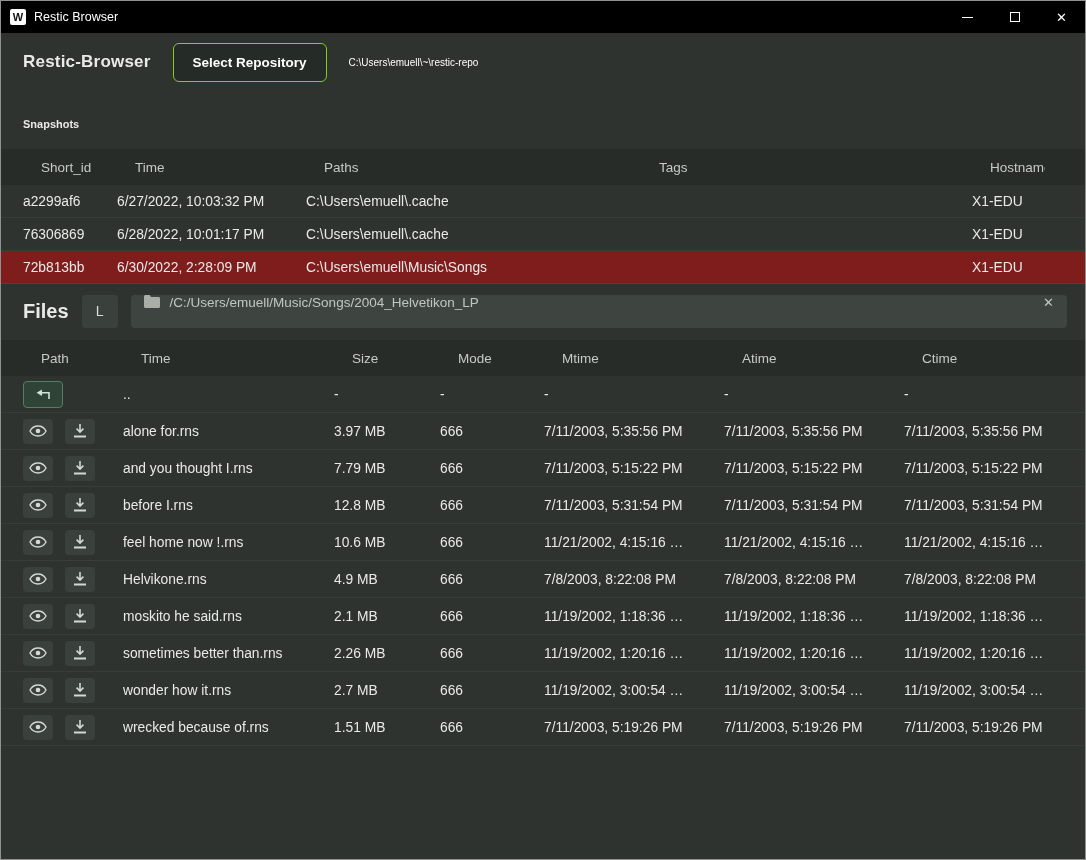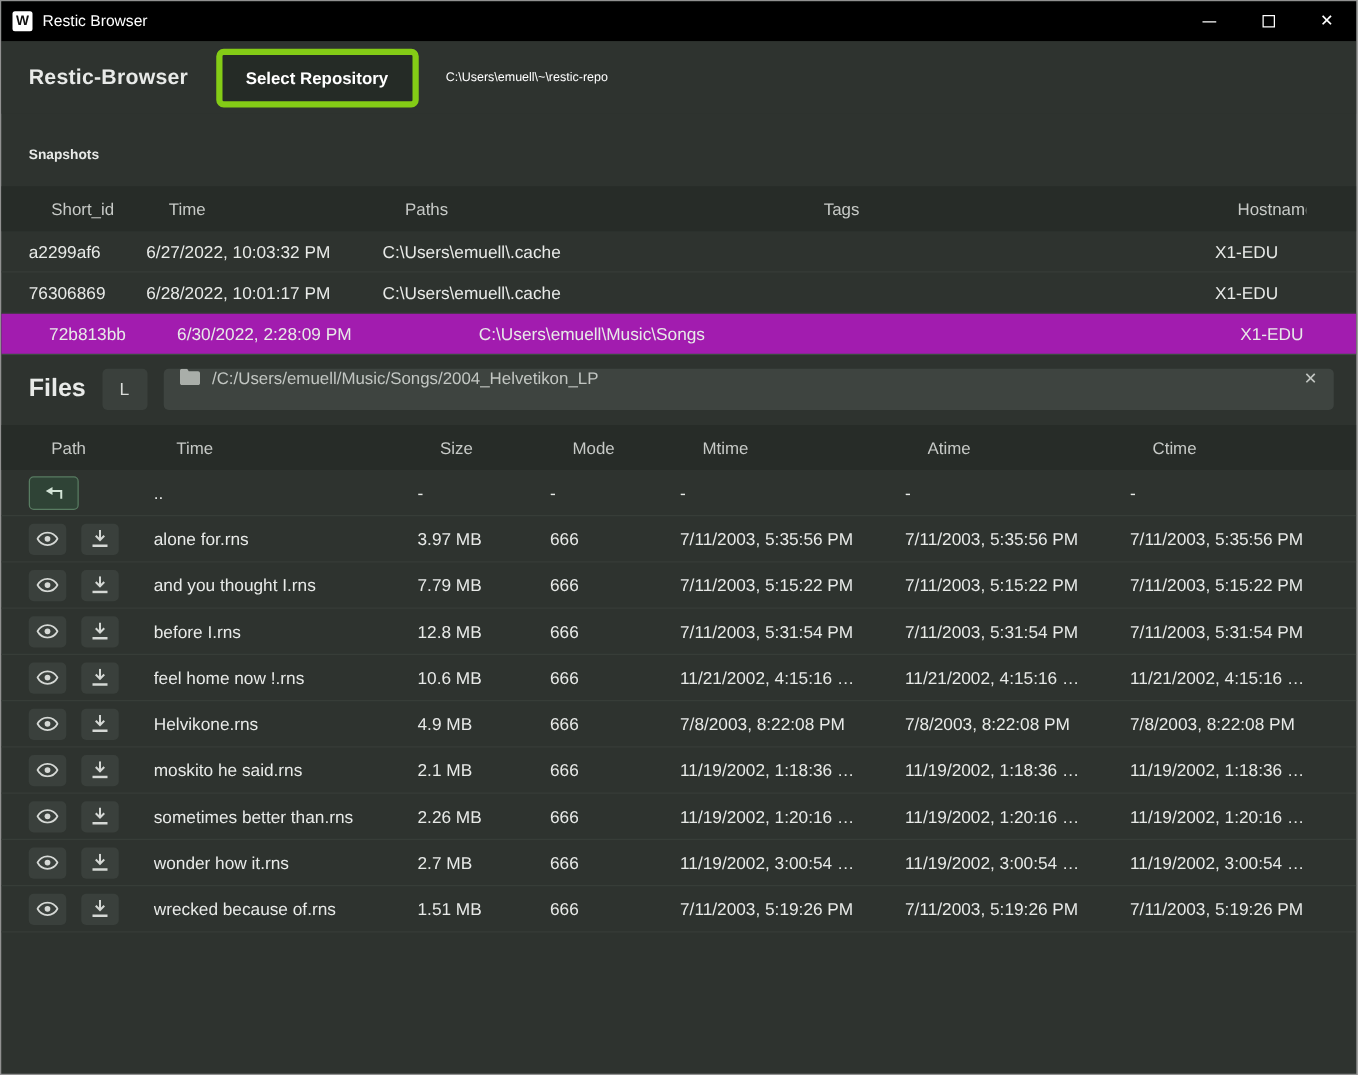--- a/index.html
+++ b/index.html
@@ -24,37 +24,37 @@
   .titlebar-title { font-size: 12.5px; }
   .win-controls { display: flex; height: 100%; }
   .win-btn { width: 47px; height: 100%; display: flex; align-items: center; justify-content: center;
              font-size: 13px; color: #fff; cursor: default; }
   .glyph-min { width: 11px; border-top: 1.3px solid #fff; display: inline-block; }
   .glyph-max { width: 10px; height: 10px; border: 1.3px solid #fff; display: inline-block; }
 
   
   .header { height: 58px; display: flex; align-items: center; gap: 22px; padding: 4px 22px; background: #2e332f; }
   .app-title { font-size: 17px; font-weight: bold; letter-spacing: .2px; }
-  .repo-btn { background: #252b26; border: 5px solid #84cc16; border-radius: 6px; color: #fff;
+  .repo-btn { background: #252b26; border: 1px solid #84cc16; border-radius: 6px; color: #fff;
               font-weight: bold; font-size: 13.5px; padding: 11px 19px; font-family: inherit; }
   .repo-path { color: #ffffff; font-size: 10px; }
 
   
   .section-title { font-size: 11px; font-weight: bold; margin: 27px 22px 19px; }
 
   
   .thead { background: #272c28; height: 36px; display: grid; align-items: center;
            padding: 0 40px; color: #c7cac7; font-size: 13.5px; }
   .cell { white-space: nowrap; overflow: hidden; }
 
   
   .snap-grid { grid-template-columns: 94px 189px 335px 331px 1fr; }
   .snap-row { height: 33px; display: grid; align-items: center; padding: 0 22px;
               font-size: 13.8px; border-bottom: 1px solid #373d38; }
-  .snap-row.selected { background: #a21caf; border-bottom-color: #3a4c40; text-align: center; }
+  .snap-row.selected { background: #7f1d1d; border-bottom-color: #3a4c40; }
 
   
   .files-bar { display: flex; align-items: center; gap: 13px; margin: 10px 18px 12px 22px; height: 34px; }
   .files-title { font-size: 20px; font-weight: bold; }
   .sq-btn { width: 36px; height: 33px; background: #3a403c; border: none; border-radius: 4px;
             color: #d9dcd9; font-size: 14px; display: flex; align-items: center; justify-content: center;
             font-family: inherit; }
   .path-bar { flex: 1; height: 33px; background: #3e4440; border-radius: 4px; display: flex;
               align-items: flex-start; gap: 10px; padding: 0 13px; font-size: 13.5px; color: #c2c6c2; }
   .path-clear { margin-left: auto; font-size: 13px; color: #c2c6c2; cursor: default; }

